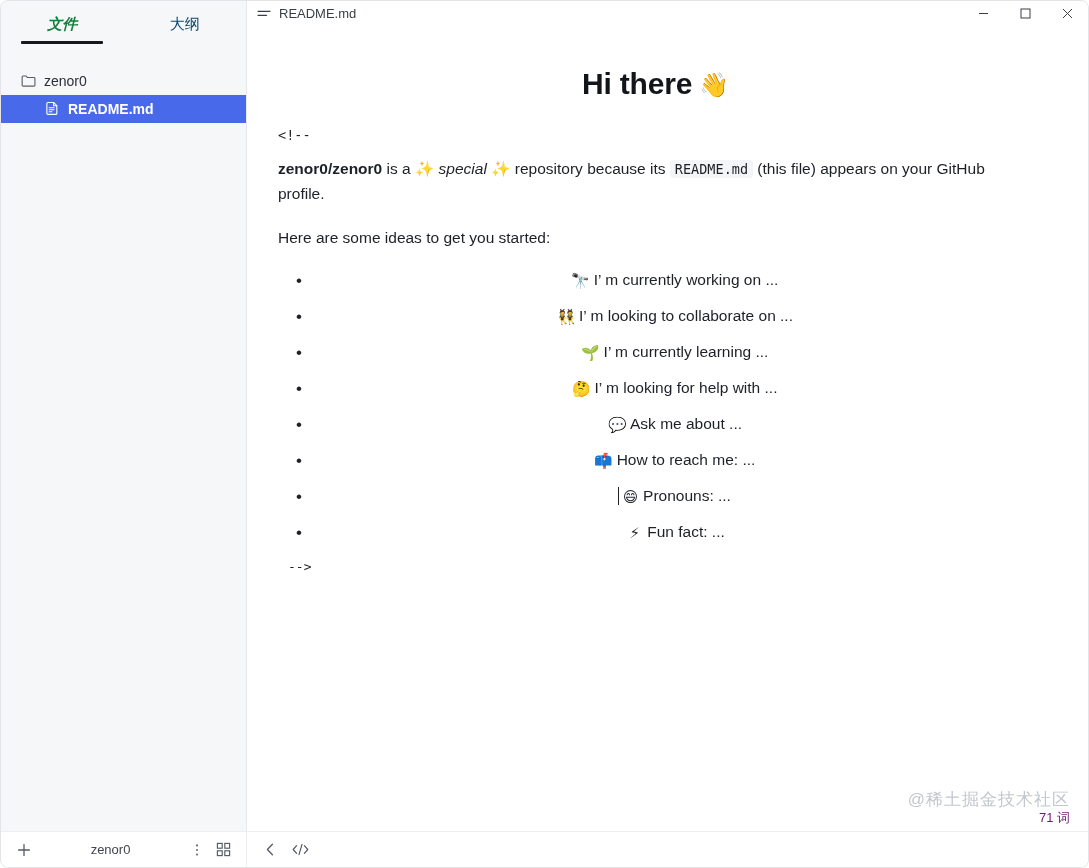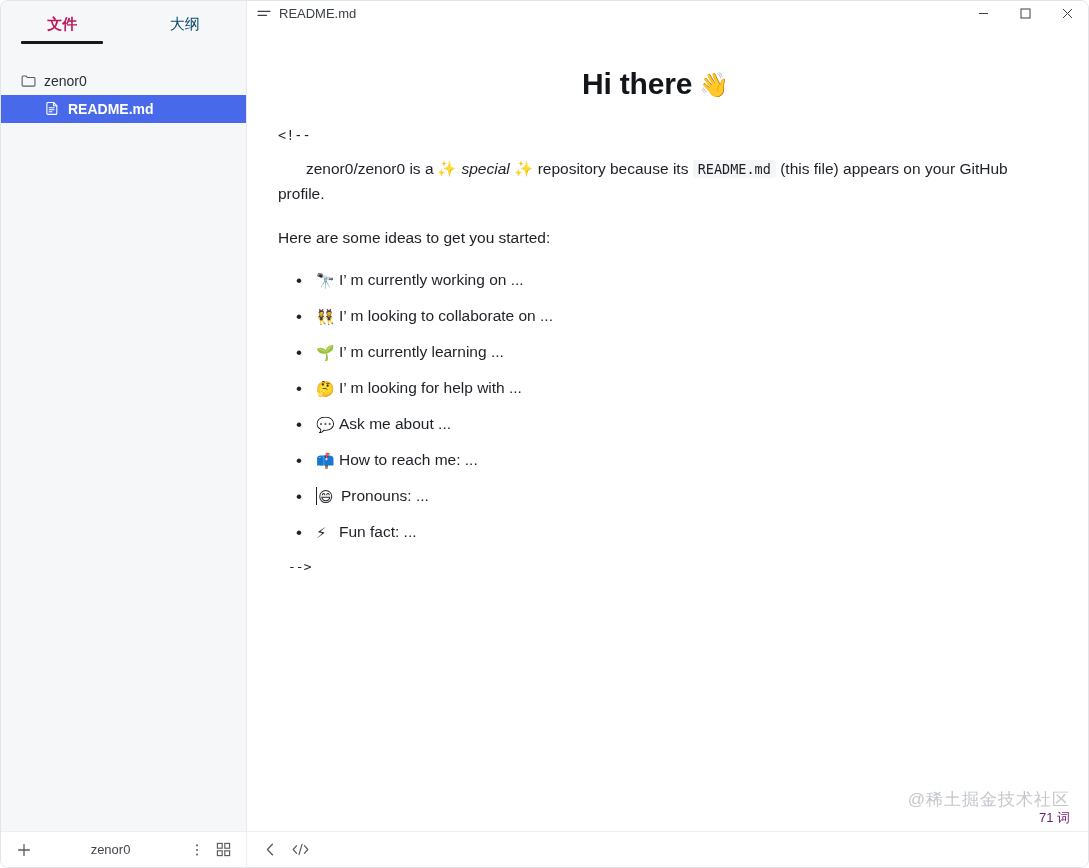--- a/index.html
+++ b/index.html
@@ -52,22 +52,23 @@
     flex: 1 1 50%;
     text-align: center;
     font-size: 15px;
     color: #0c4a6e;
     position: relative;
     padding-bottom: 10px;
     cursor: pointer;
     user-select: none;
   }
   .side-tab.active {
-    color: #be185d;
+    color: #15803d;
     font-weight: bold;
+    font-style: italic;
   }
   .side-tab.active::after {
     content: "";
     position: absolute;
     left: 50%;
     transform: translateX(-50%);
     bottom: 0;
     width: 82px;
     height: 3px;
     background: #16181c;
@@ -182,27 +183,28 @@
     font-size: 13.5px;
   }
   code.inline {
     font-family: "DejaVu Sans Mono", "Liberation Mono", monospace;
     font-size: 13.5px;
     background: #f4f5f6;
     padding: 1px 5px;
     border-radius: 3px;
     color: #1d2026;
   }
-  .bold  { font-weight: normal; margin-left: 28px; }
+  .bold  { font-weight: bold; }
   .ital  { font-style: italic; }
 
   .doc ul {
     margin: 0;
     padding-left: 36px;
     list-style: none;
+    text-align: center;
   }
   .doc ul li {
     position: relative;
     margin-bottom: 11px;
     padding-left: 2px;
     line-height: 1.6;
   }
   .doc ul li::before {
     content: "•";
     position: absolute;

